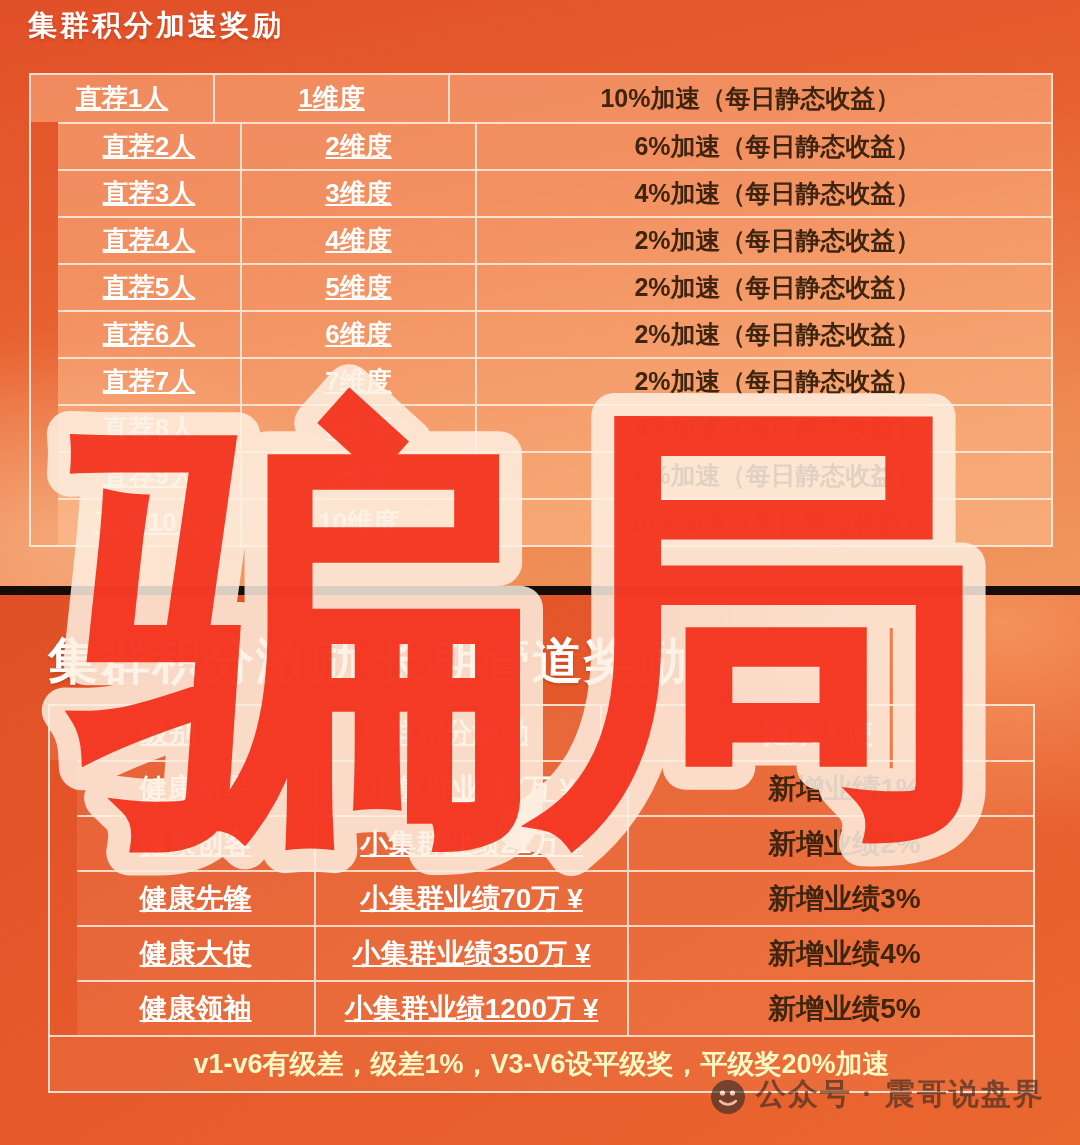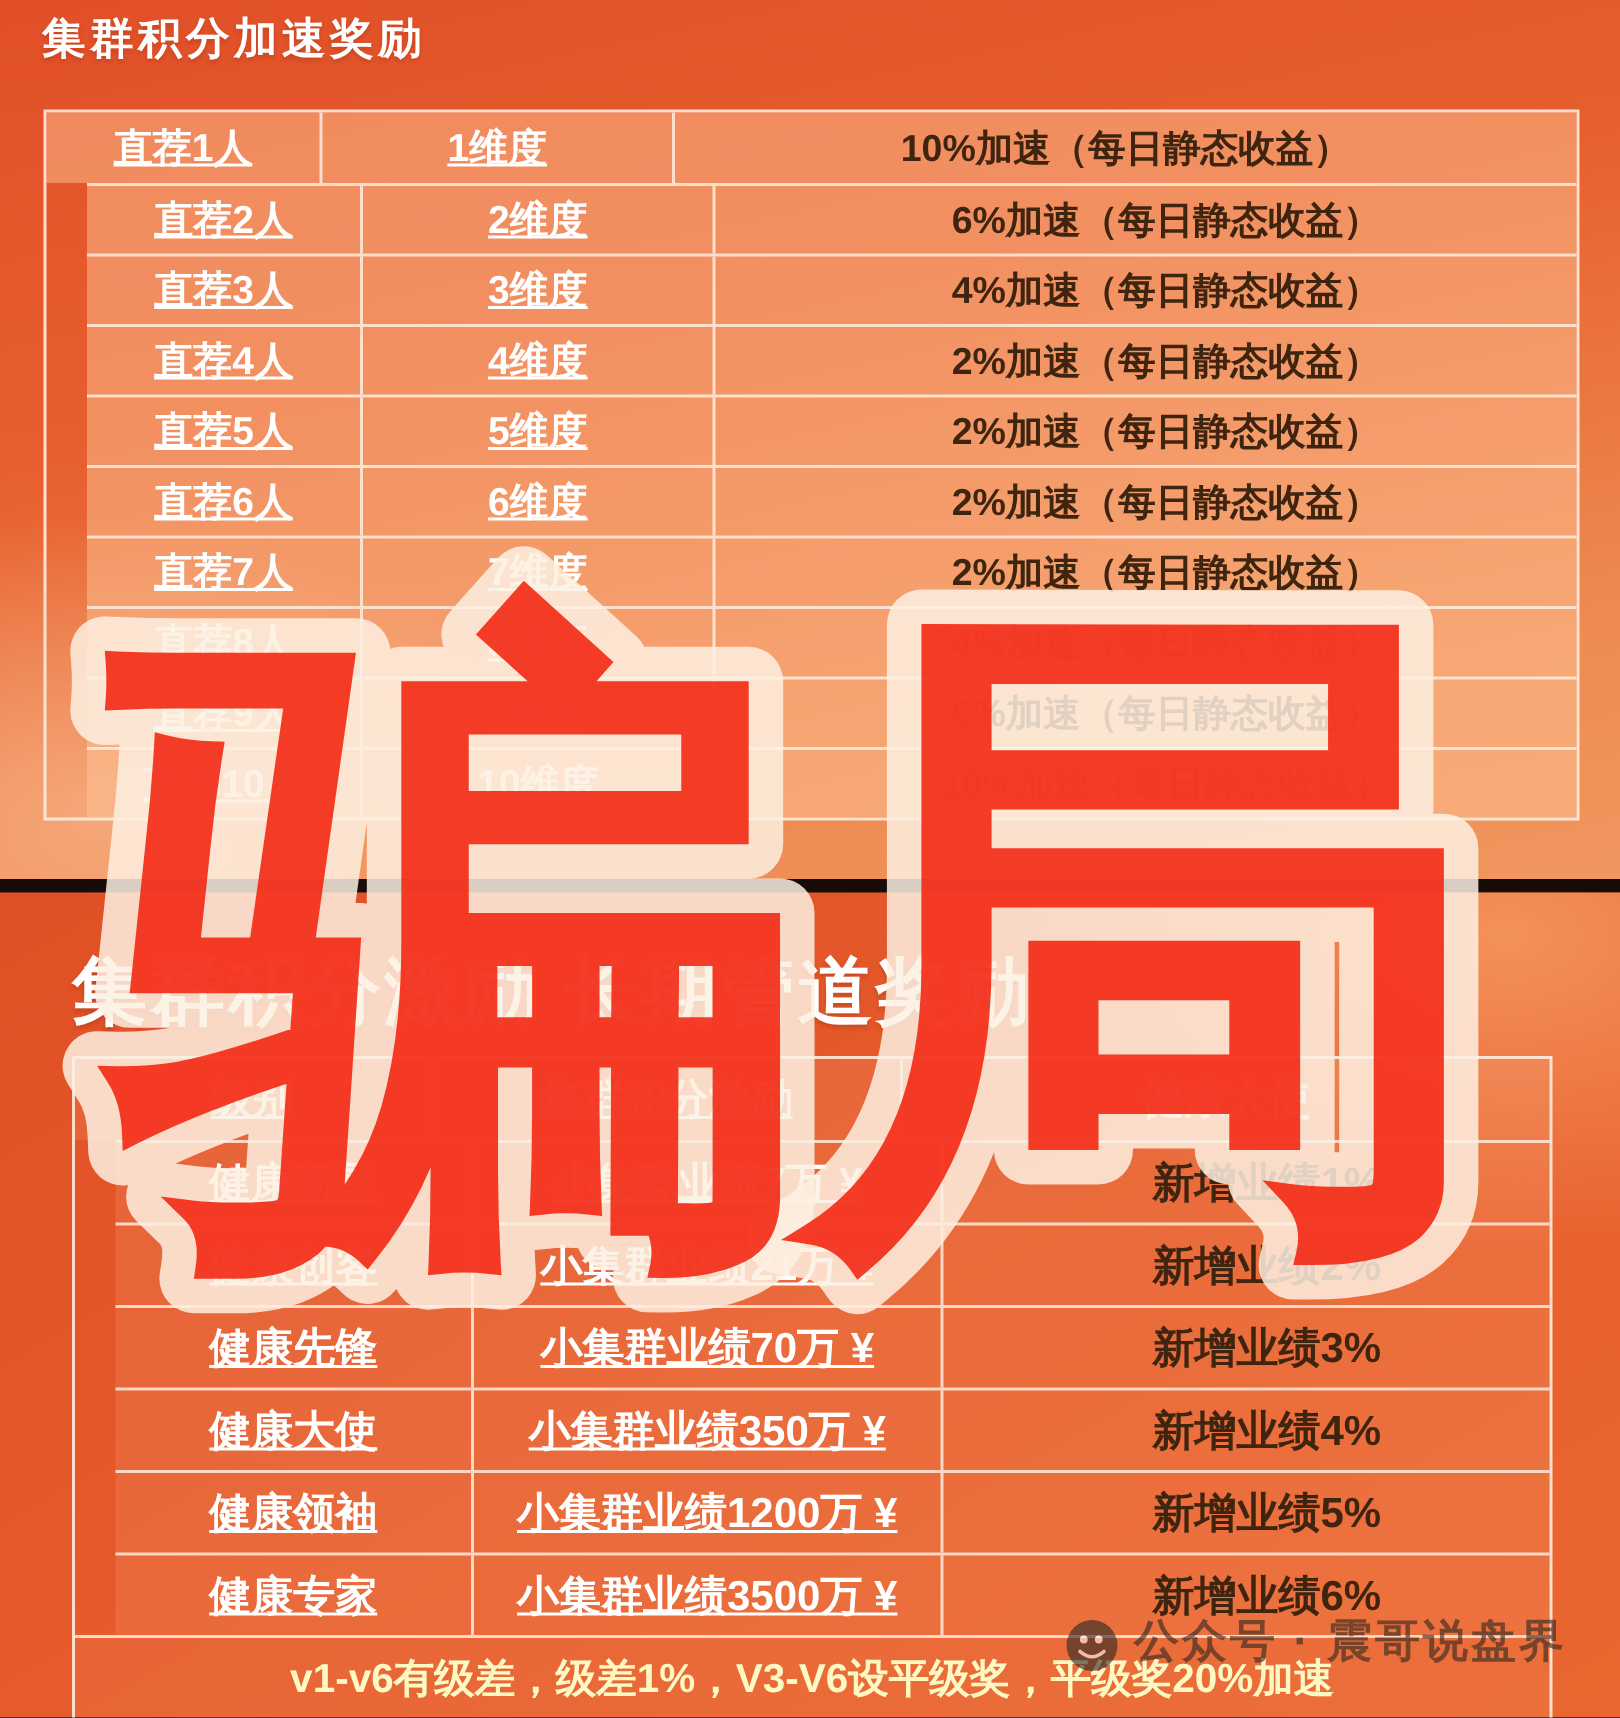--- a/index.html
+++ b/index.html
@@ -156,25 +156,20 @@
     <div class="trow">
       <div class="cell vline">健康大使</div>
       <div class="cell vline">小集群业绩350万 ¥</div>
       <div class="cell dark">新增业绩4%</div>
     </div>
     <div class="trow">
       <div class="cell vline">健康领袖</div>
       <div class="cell vline">小集群业绩1200万 ¥</div>
       <div class="cell dark">新增业绩5%</div>
     </div>
-    <div class="trow">
-      <div class="cell vline">健康专家</div>
-      <div class="cell vline">小集群业绩3500万 ¥</div>
-      <div class="cell dark">新增业绩6%</div>
-    </div>
     <div class="footer-row">v1-v6有级差，级差1%，V3-V6设平级奖，平级奖20%加速</div>
   </div>
 
   <svg class="stamp" width="1080" height="1145" viewBox="0 0 1080 1145">
     <text x="528" y="788" text-anchor="middle" font-family="Liberation Sans, DejaVu Sans, sans-serif" font-size="465" font-weight="bold" letter-spacing="-12" fill="#f2230e" fill-opacity="0.88" stroke="#fdf0e2" stroke-opacity="0.85" stroke-width="46" stroke-linejoin="round" paint-order="stroke">骗局</text>
   </svg>
 
   <div class="credit">
     <svg width="36" height="36" viewBox="0 0 36 36">
       <circle cx="18" cy="18" r="17" fill="#2e2a27"></circle>

